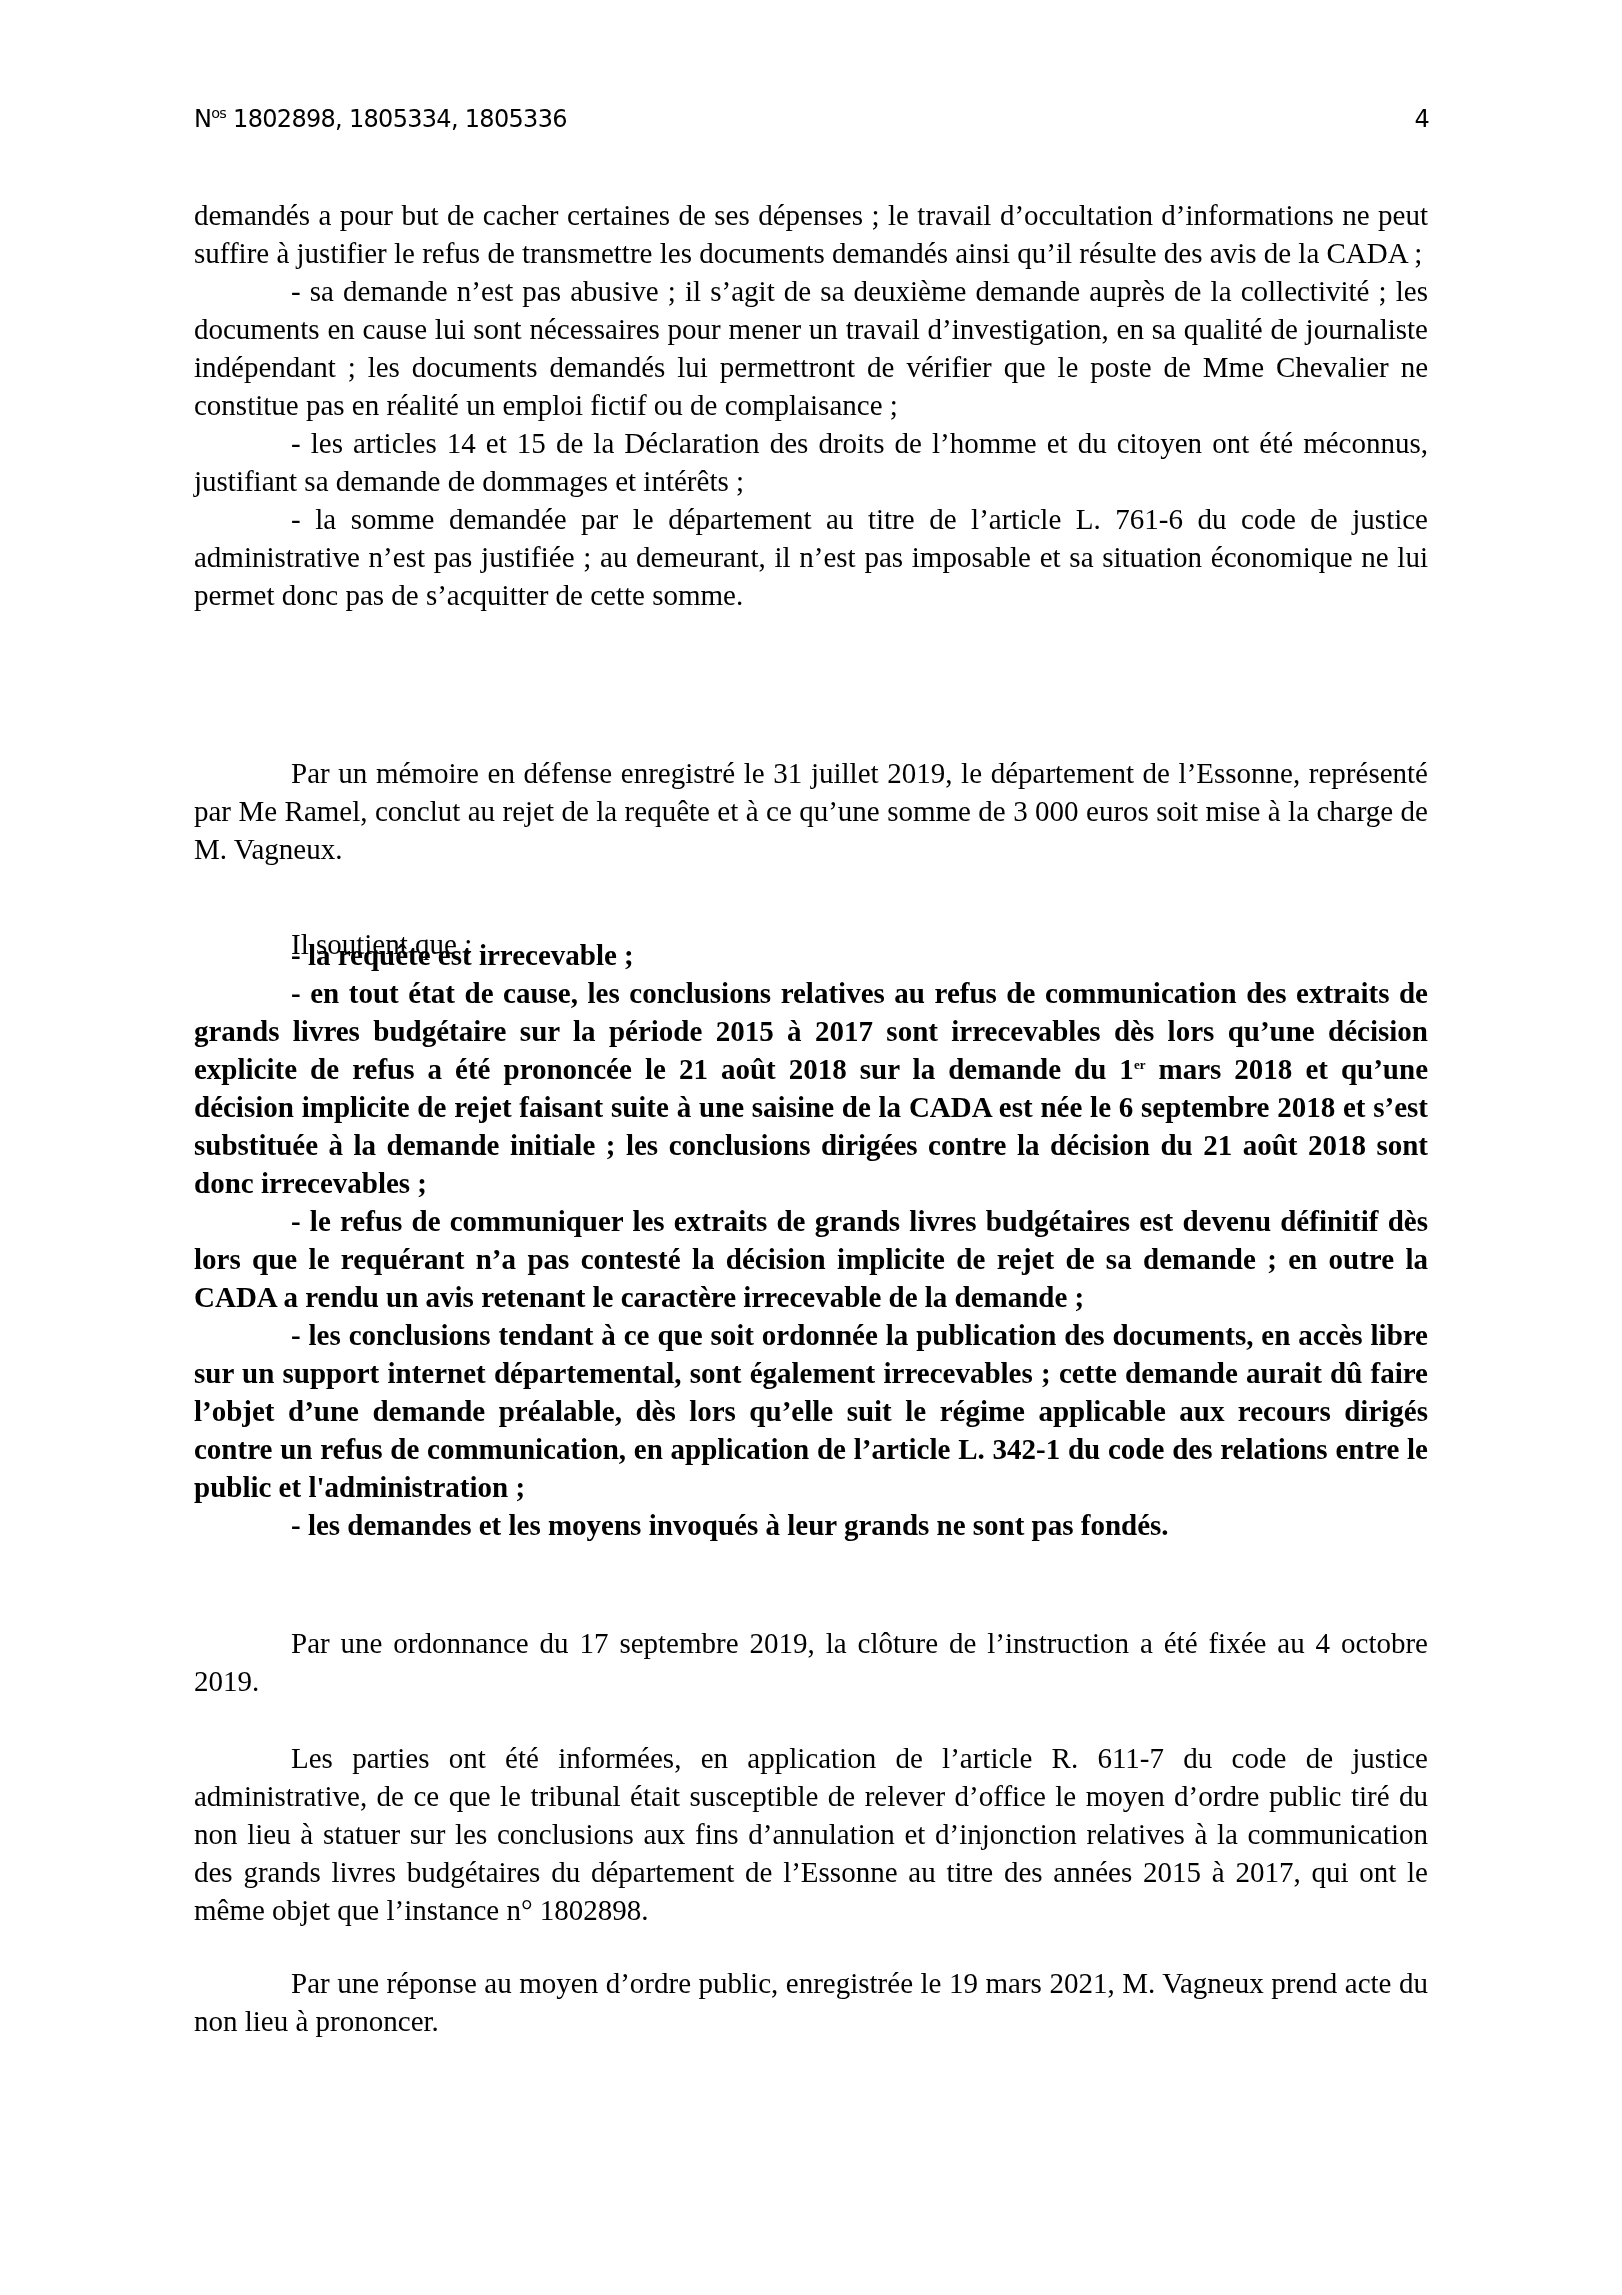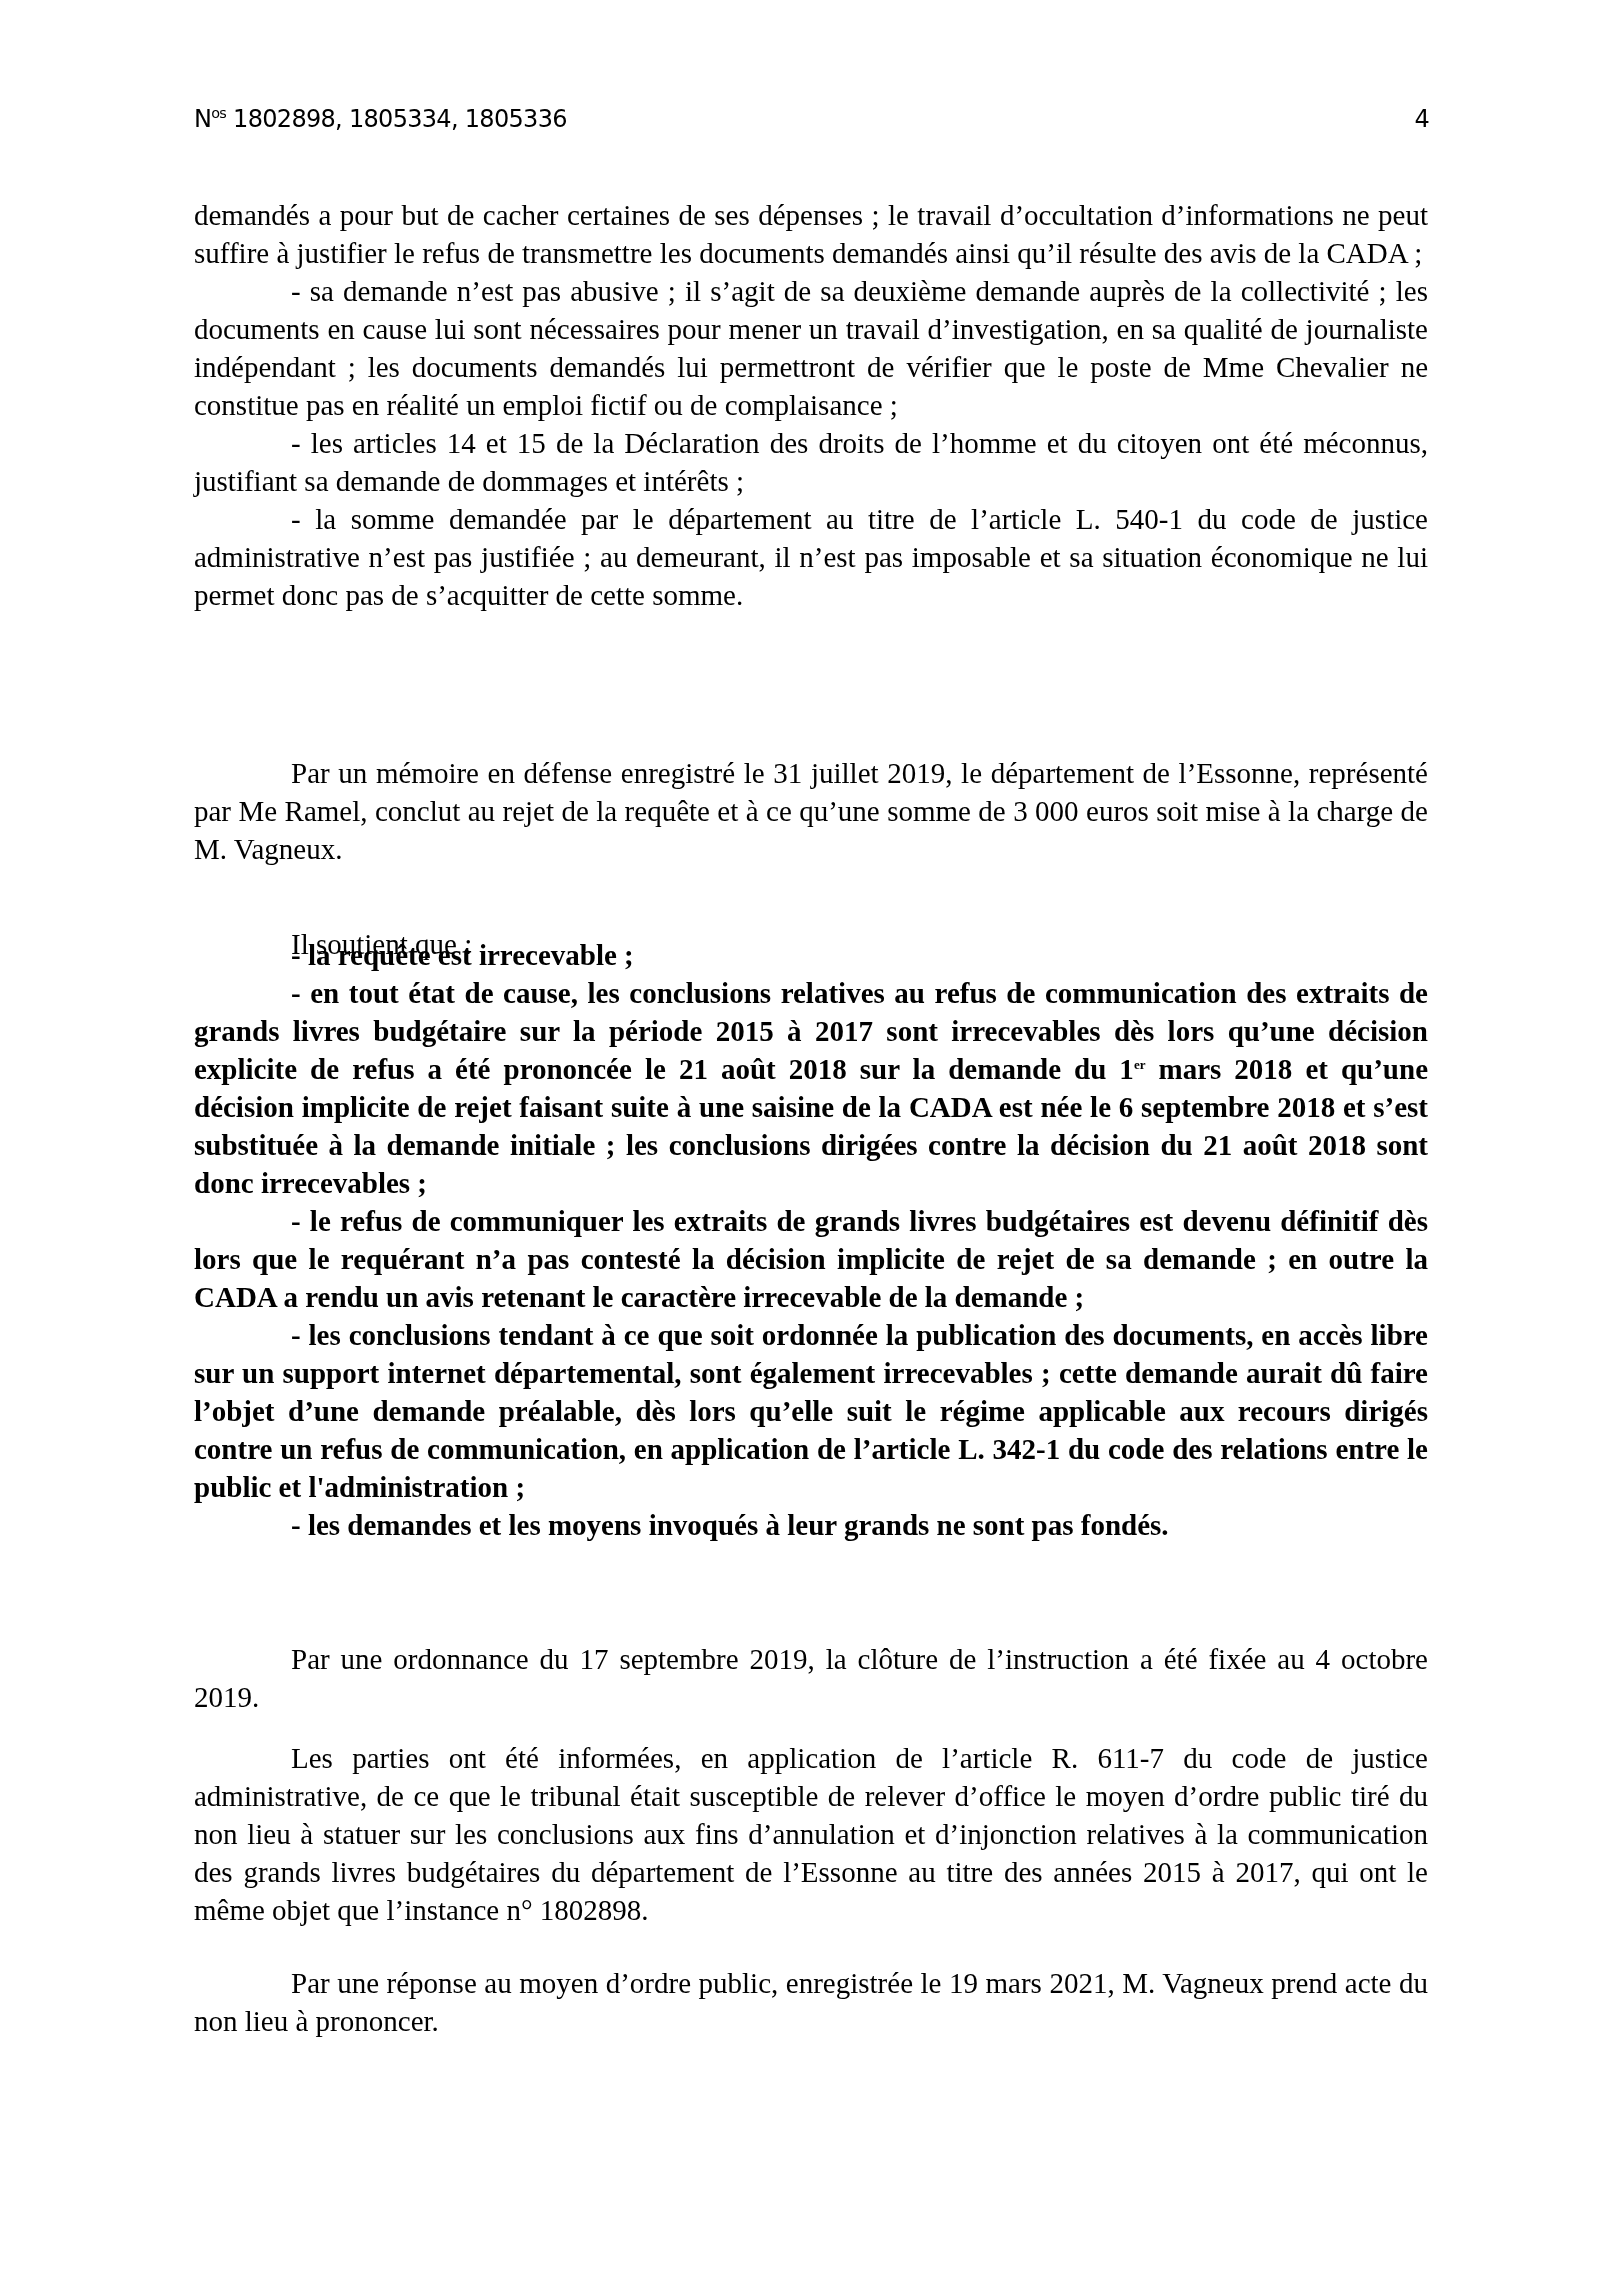--- a/index.html
+++ b/index.html
@@ -76,40 +76,40 @@
 
   <div class="header">
     <span class="case-numbers"><span>N</span><sup>os</sup><span> 1802898, 1805334, 1805336</span></span>
     <span class="page-number">4</span>
   </div>
 
   <div class="block" style="top: 196px;">
     <p class="noindent">demandés a pour but de cacher certaines de ses dépenses ; le travail d’occultation d’informations ne peut suffire à justifier le refus de transmettre les documents demandés ainsi qu’il résulte des avis de la CADA ;</p>
     <p>- sa demande n’est pas abusive ; il s’agit de sa deuxième demande auprès de la collectivité ; les documents en cause lui sont nécessaires pour mener un travail d’investigation, en sa qualité de journaliste indépendant ; les documents demandés lui permettront de vérifier que le poste de Mme Chevalier ne constitue pas en réalité un emploi fictif ou de complaisance ;</p>
     <p>- les articles 14 et 15 de la Déclaration des droits de l’homme et du citoyen ont été méconnus, justifiant sa demande de dommages et intérêts ;</p>
-    <p>- la somme demandée par le département au titre de l’article L. 540-1 du code de justice administrative n’est pas justifiée ; au demeurant, il n’est pas imposable et sa situation économique ne lui permet donc pas de s’acquitter de cette somme.</p>
+    <p>- la somme demandée par le département au titre de l’article L. 761-6 du code de justice administrative n’est pas justifiée ; au demeurant, il n’est pas imposable et sa situation économique ne lui permet donc pas de s’acquitter de cette somme.</p>
   </div>
 
   <div class="block" style="top: 754px;">
     <p>Par un mémoire en défense enregistré le 31 juillet 2019, le département de l’Essonne, représenté par Me Ramel, conclut au rejet de la requête et à ce qu’une somme de 3 000 euros soit mise à la charge de M. Vagneux.</p>
   </div>
 
   <div class="block" style="top: 905px; margin-top: 20px;">
     <p>Il soutient que :</p>
   </div>
 
   <div class="block" style="top: 936px; font-weight: bold;">
     <p>- la requête est irrecevable ;</p>
     <p><span>- en tout état de cause, les conclusions relatives au refus de communication des extraits de grands livres budgétaire sur la période 2015 à 2017 sont irrecevables dès lors qu’une décision explicite de refus a été prononcée le 21 août 2018 sur la demande du 1</span><sup class="ord">er</sup><span> mars 2018 et qu’une décision implicite de rejet faisant suite à une saisine de la CADA est née le 6 septembre 2018 et s’est substituée à la demande initiale ; les conclusions dirigées contre la décision du 21 août 2018 sont donc irrecevables ;</span></p>
     <p>- le refus de communiquer les extraits de grands livres budgétaires est devenu définitif dès lors que le requérant n’a pas contesté la décision implicite de rejet de sa demande ; en outre la CADA a rendu un avis retenant le caractère irrecevable de la demande ;</p>
     <p>- les conclusions tendant à ce que soit ordonnée la publication des documents, en accès libre sur un support internet départemental, sont également irrecevables ; cette demande aurait dû faire l’objet d’une demande préalable, dès lors qu’elle suit le régime applicable aux recours dirigés contre un refus de communication, en application de l’article L. 342-1 du code des relations entre le public et l'administration ;</p>
     <p>- les demandes et les moyens invoqués à leur grands ne sont pas fondés.</p>
   </div>
 
-  <div class="block" style="top: 1624px; margin-top: 16px;">
+  <div class="block" style="top: 1624px;">
     <p>Par une ordonnance du 17 septembre 2019, la clôture de l’instruction a été fixée au 4 octobre 2019.</p>
   </div>
 
   <div class="block" style="top: 1739px;">
     <p>Les parties ont été informées, en application de l’article R. 611-7 du code de justice administrative, de ce que le tribunal était susceptible de relever d’office le moyen d’ordre public tiré du non lieu à statuer sur les conclusions aux fins d’annulation et d’injonction relatives à la communication des grands livres budgétaires du département de l’Essonne au titre des années 2015 à 2017, qui ont le même objet que l’instance n° 1802898.</p>
   </div>
 
   <div class="block" style="top: 1964px;">
     <p>Par une réponse au moyen d’ordre public, enregistrée le 19 mars 2021, M. Vagneux prend acte du non lieu à prononcer.</p>
   </div>

